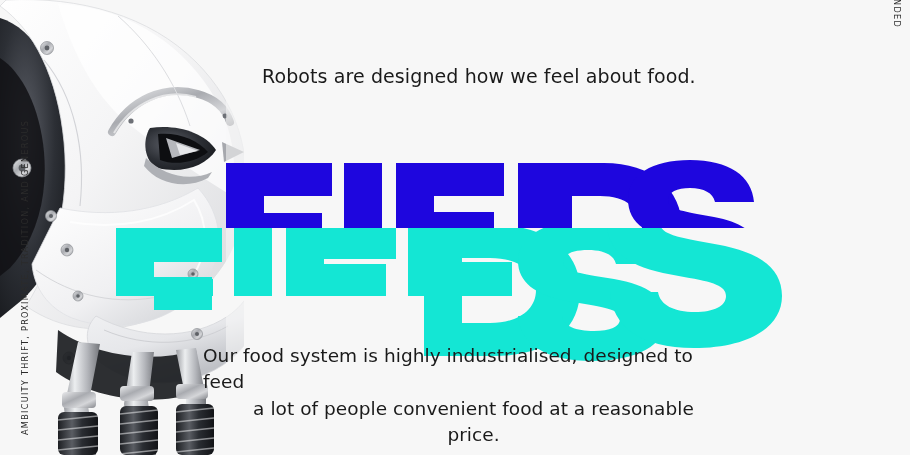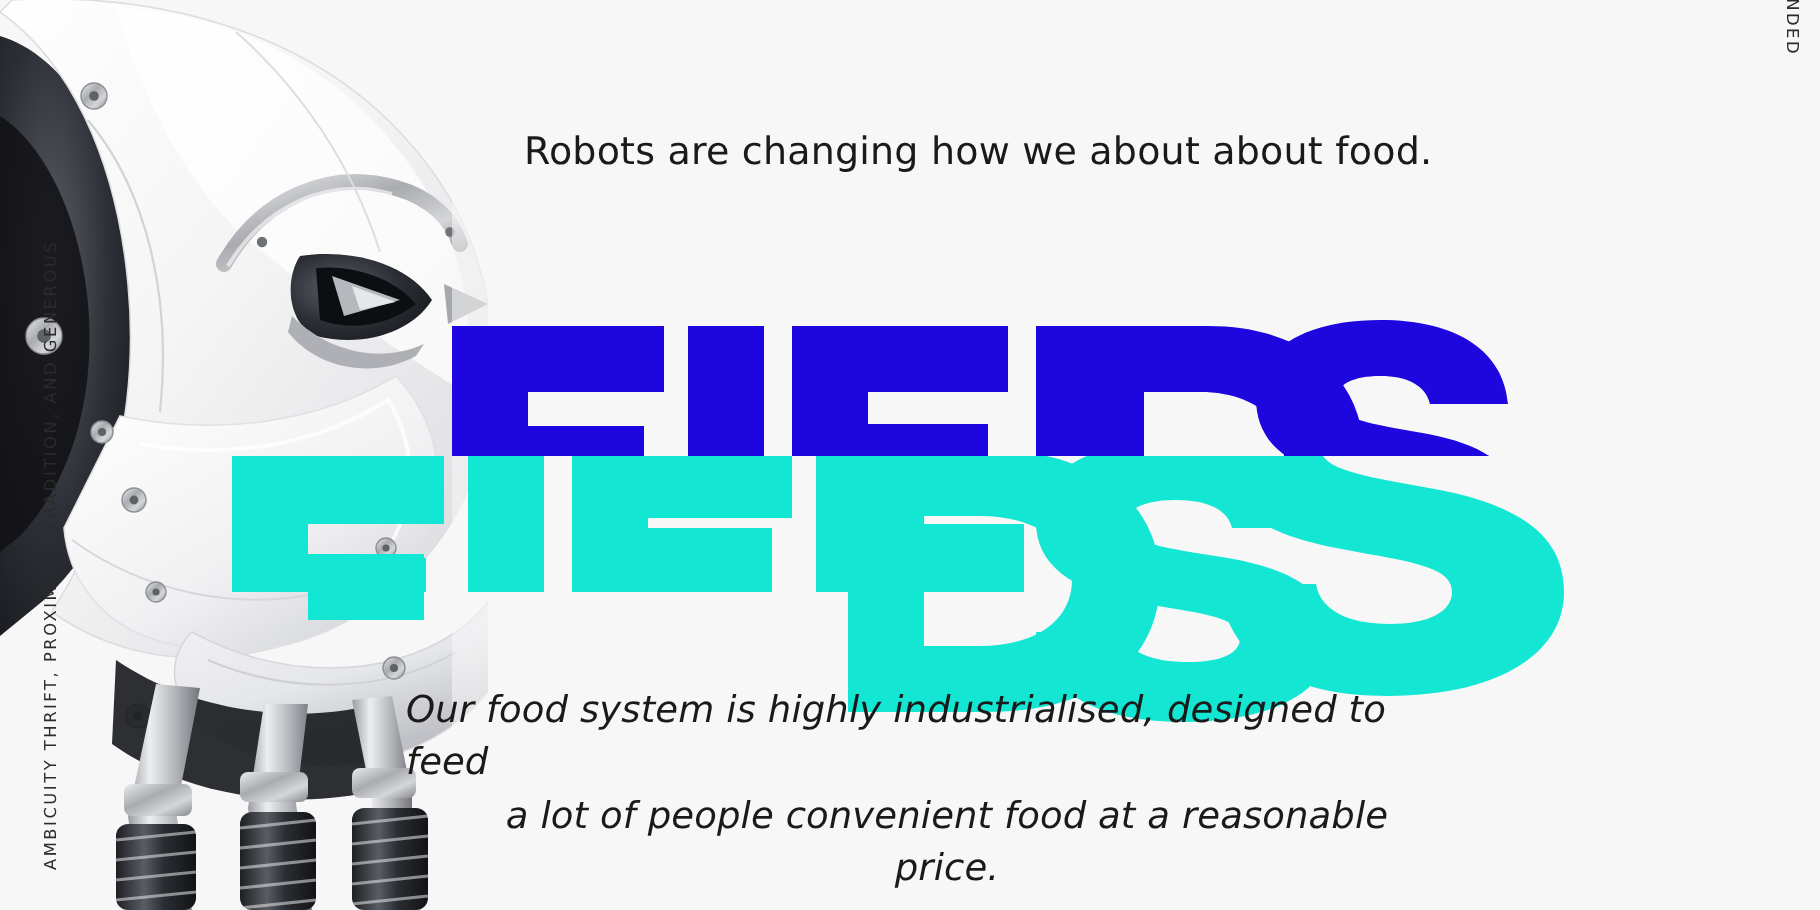--- a/index.html
+++ b/index.html
@@ -72,21 +72,20 @@
   }
   .bodycopy {
     position: absolute;
     left: 203px;
     top: 343px;
     width: 510px;
     font-size: 18.5px;
     line-height: 1.42;
     color: #1a1a1a;
     letter-spacing: 0.05px;
-    font-style: italic;
   }
   .bodycopy .line-1 { display: block; }
   .bodycopy .line-2 { display: block; text-align: center; margin-left: 31px; }
 
   
   .vcaption {
     position: absolute;
     font-size: 8.2px;
     letter-spacing: 1.25px;
     color: #2b2b2b;
@@ -318,21 +317,21 @@
                    C 726 286, 714 282, 684 277 L 663 273 C 626 265, 607 249, 607 223
                    C 607 192, 640 172, 690 172 C 741 172, 772 193, 774 226 H 723
                    C 721 214, 709 208, 690 208 C 672 208, 660 213, 660 223
                    C 660 232, 671 236, 698 241 L 720 245 C 760 253, 782 268, 782 296
                    C 782 328, 747 348, 694 348 C 640 348, 612 326, 610 292 Z"></path>
         </g>
       </svg>
     </div>
   </div>
 
-  <div class="kicker">Robots are changing how we about about food.</div>
+  <div class="kicker">Robots are designed how we feel about food.</div>
 
   <div class="bodycopy">
     <span class="line-1">Our food system is highly industrialised, designed to feed</span>
     <span class="line-2">a lot of people convenient food at a reasonable price.</span>
   </div>
 
   <div class="vcaption vcaption-left">AMBICUITY THRIFT, PROXIMATE, TRADITION, AND GENEROUS</div>
 
   <div class="vcaption vcaption-right">
     <span class="vcaption-right-inner">THIN, LIGHT, REGULAR, SEMIBOLD, BOLD, BLACK, INLINE, AND ROUNDED</span>

